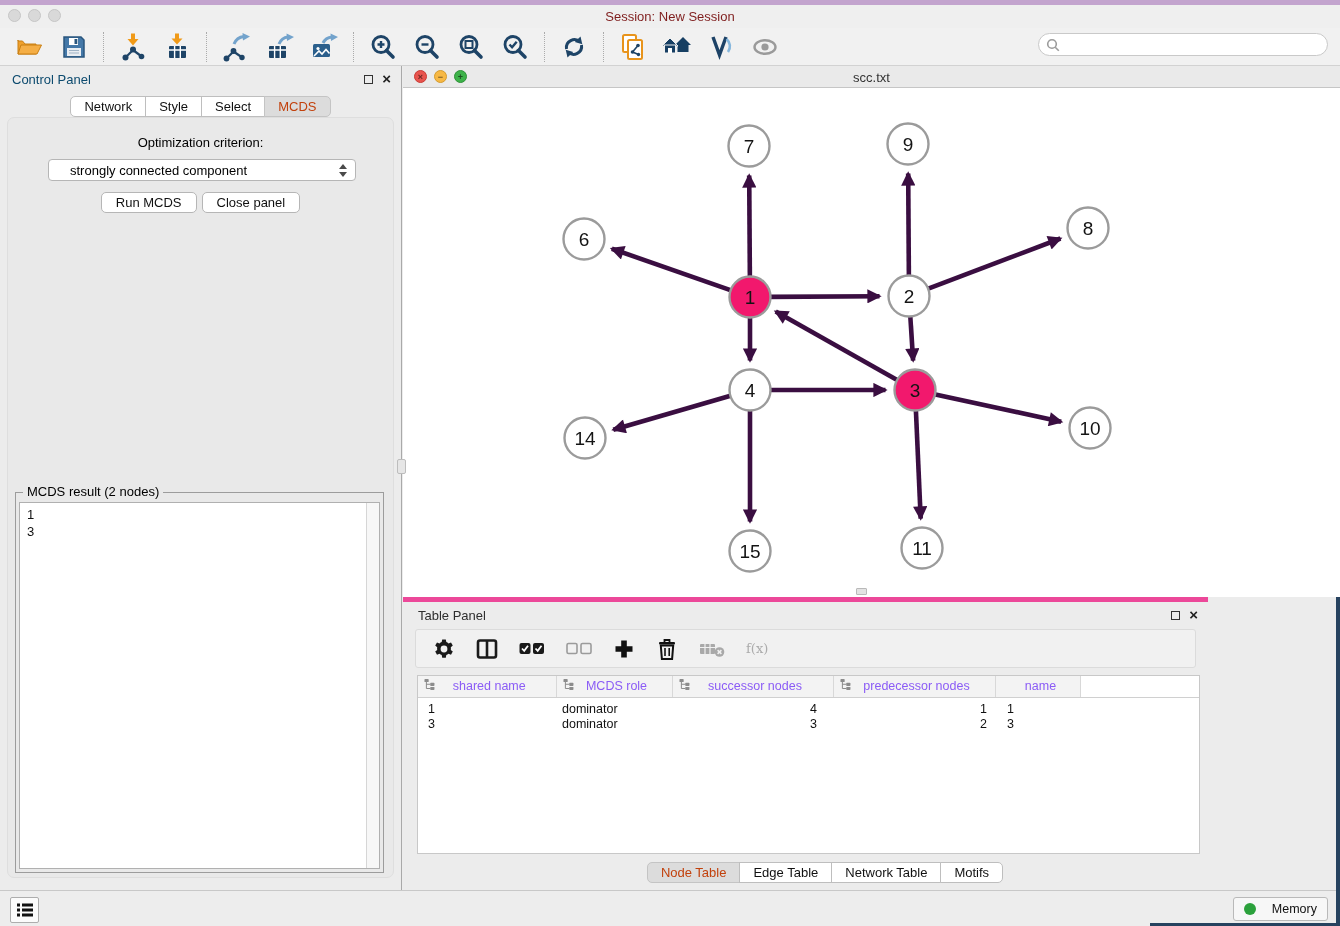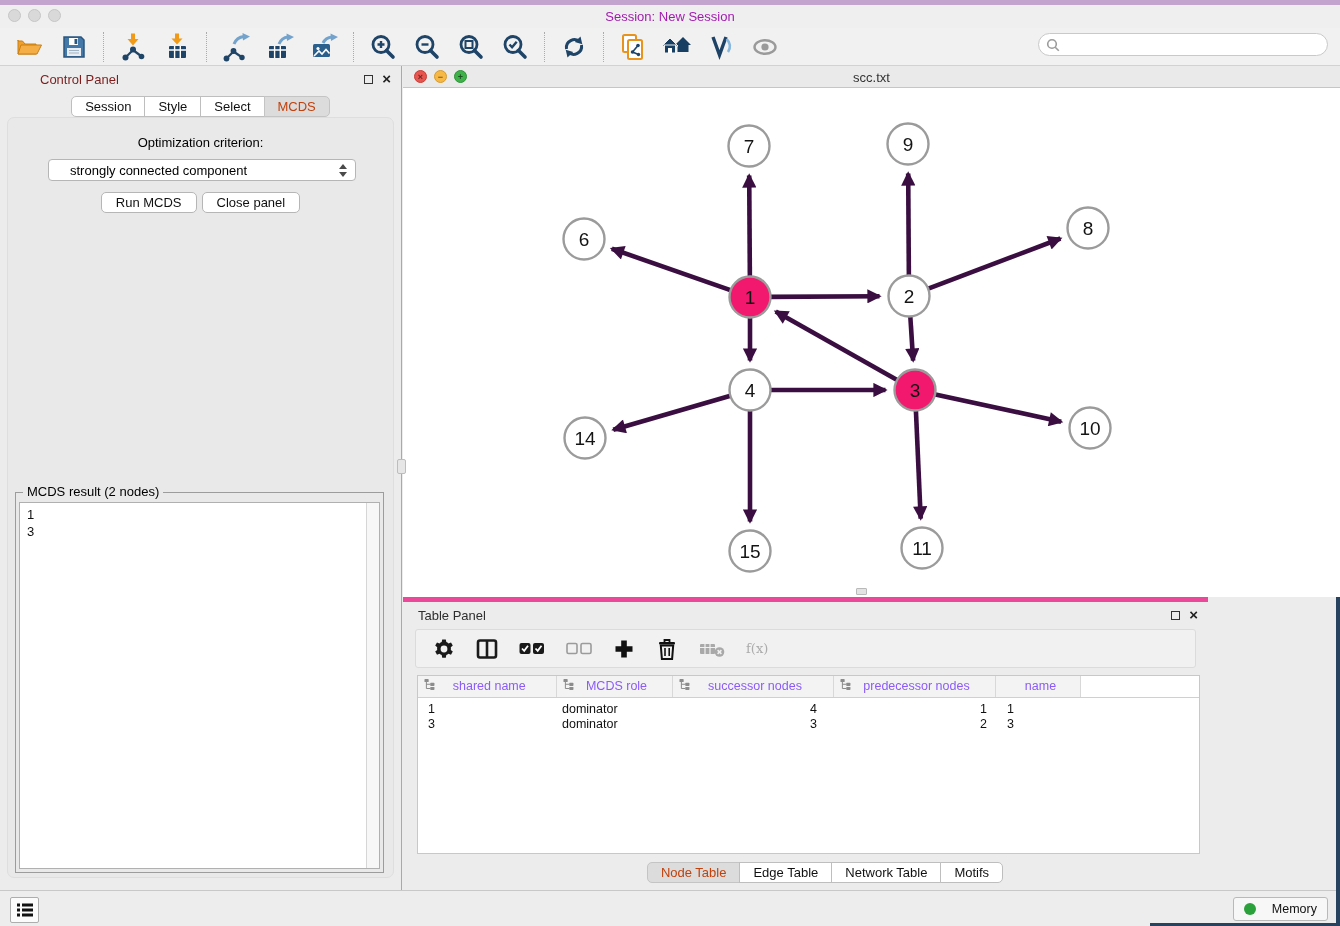--- a/index.html
+++ b/index.html
@@ -5,31 +5,31 @@
   * { margin:0; padding:0; box-sizing:border-box; }
   html,body { width:1340px; height:926px; }
   body { font-family:"Liberation Sans", sans-serif; background:#26425F; overflow:hidden; position:relative; }
   .app { position:absolute; left:0; top:0; width:1340px; height:926px; background:#ECECEC; }
 
   
   .accent-strip { position:absolute; left:0; top:0; width:1340px; height:5px; background:#C3A4CE; }
   .titlebar { position:absolute; left:0; top:5px; width:1340px; height:23px; background:#EFEFEF; }
   .traffic-inactive { position:absolute; left:8px; top:4px; display:flex; gap:7px; }
   .traffic-inactive span { width:13px; height:13px; border-radius:50%; background:#D9D9D9; border:1px solid #C6C6C6; }
-  .title-text { position:absolute; left:0; right:0; top:4px; text-align:center; font-size:13px; color:#a21caf; }
+  .title-text { position:absolute; left:0; right:0; top:4px; text-align:center; font-size:13px; color:#7f1d1d; }
 
   .toolbar { position:absolute; left:0; top:28px; width:1340px; height:38px; background:#F1F1F1; border-bottom:1px solid #D2D2D2; display:flex; align-items:center; padding-left:8px; }
   .tbtn { width:36px; height:33px; display:flex; align-items:center; justify-content:center; flex:0 0 auto; margin:0 4px; }
   .sep { height:30px; border-left:1px dotted #ABABAB; margin:0 7px; flex:0 0 auto; }
   .search-field { position:absolute; right:12px; top:5px; width:290px; height:23px; background:#FFF; border:1px solid #C9C9C9; border-radius:12px; display:flex; align-items:center; padding-left:7px; }
   .search-field input { border:none; outline:none; background:transparent; flex:1; font-size:13px; margin-left:5px; font-family:"Liberation Sans",sans-serif; }
 
   
   .control-panel { position:absolute; left:0; top:66px; width:402px; height:824px; background:#ECECEC; border-right:1px solid #A9A9A9; }
-  .panel-title { position:absolute; left:12px; top:6px; font-size:13px; color:#7f1d1d;margin-left:28px; }
+  .panel-title { position:absolute; left:12px; top:6px; font-size:13px; color:#0c4a6e; }
   .panel-btns { position:absolute; right:10px; top:7px; display:flex; align-items:center; gap:9px; }
   .float-box { width:9px; height:9px; border:1.5px solid #333; display:inline-block; }
   .close-x { font-size:15px; font-weight:bold; color:#222; line-height:12px; }
 
   .tabs-row { position:absolute; left:0; right:0; display:flex; justify-content:center; }
   .cp-tabs { top:30px; }
   .tab { height:21px; line-height:19px; padding:0 13px; font-size:13px; color:#111; background:#FFF; border:1px solid #BEBEBE; margin-left:-1px; }
   .tab.first { border-radius:5px 0 0 5px; margin-left:0; }
   .tab.last { border-radius:0 5px 5px 0; }
   .tab.active { background:#DCDCDC; color:#c2410c; border-color:#C4C4C4; }
@@ -267,21 +267,21 @@
     </div>
   </div>
 
   <div class="control-panel">
     <span class="panel-title">Control Panel</span>
     <span class="panel-btns">
       <span class="float-box"></span>
       <span class="close-x">×</span>
     </span>
     <div class="tabs-row cp-tabs">
-        <span class="tab first">Session</span>
+        <span class="tab first">Network</span>
         <span class="tab">Style</span>
         <span class="tab">Select</span>
         <span class="tab last active">MCDS</span>
       </div>
     <div class="cp-pane">
       <div class="opt-label">Optimization criterion:</div>
       <div class="criterion">
         <span>strongly connected component</span>
         <svg width="8" height="13" viewBox="0 0 8 13">
             <polygon points="4,0 8,5 0,5" fill="#4A4A4A"></polygon>

